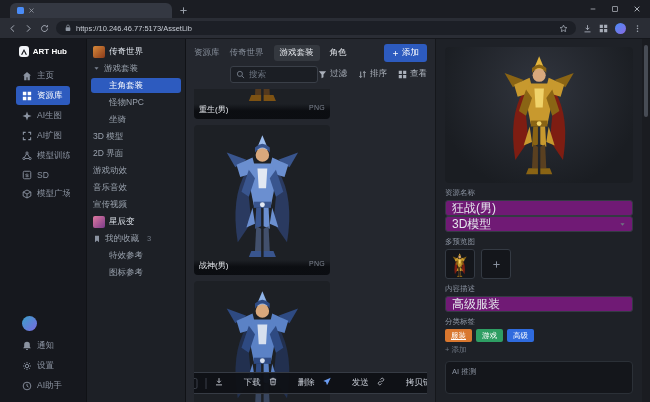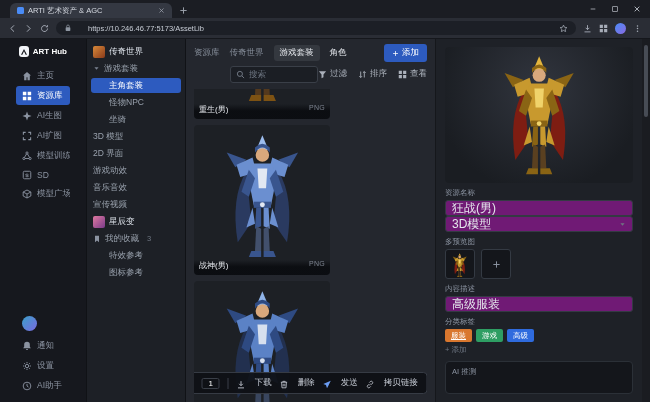--- a/index.html
+++ b/index.html
@@ -20,21 +20,21 @@
   .tab-title{font-size:7.5px;color:#d6dae2;white-space:nowrap;overflow:hidden;flex:1;}
   .tab-close{color:#9aa0aa;}
   .newtab{color:#9aa0aa;margin-left:7px;margin-bottom:3px;}
   .win-controls{position:absolute;right:2px;top:0;height:18px;display:flex;align-items:center;}
   .win-btn{width:22px;height:18px;display:flex;align-items:center;justify-content:center;color:#c2c7cf;}
 
   .addrbar{height:20px;background:#2a2d35;display:flex;align-items:center;padding:0 8px;gap:7px;flex:none;
            border-bottom:1px solid #15171c;}
   .nav-ico{color:#a7adb8;}
   .addr-pill{flex:1;height:14px;background:#1c1f26;border-radius:7px;display:flex;align-items:center;
-             padding:0 8px;gap:16px;min-width:0;}
+             padding:0 8px;gap:4px;min-width:0;}
   .addr-lock{color:#8d95a1;}
   .addr-url{font-size:7.5px;color:#c7ccd5;flex:1;white-space:nowrap;overflow:hidden;}
   .addr-star{color:#a7adb8;}
   .avatar-mini{width:11px;height:11px;border-radius:50%;background:linear-gradient(135deg,#4a8cf7,#8a6ae0);flex:none;}
 
   
   .app{flex:1;display:flex;min-height:0;}
 
   .rail{width:62px;background:#16181e;display:flex;flex-direction:column;padding:5px 12px 6px;flex:none;text-align:center;}
   .logo{display:flex;align-items:center;gap:4px;padding:2px 7px 8px;}
@@ -92,21 +92,21 @@
   .card-title{color:#e7eaef;}
   .card-badge{color:#7e8591;font-size:7px;letter-spacing:.3px;}
 
   .sel-bar{position:absolute;left:46%;bottom:8px;transform:translateX(-50%);background:rgba(15,17,22,.96);
            border:1px solid #363b44;border-radius:4px;display:flex;align-items:center;gap:8px;
            padding:4px 9px;font-size:8.5px;color:#c6cbd4;white-space:nowrap;}
   .sel-close{color:#aab0ba;}
   .sel-count{border:1px solid #3a3f48;border-radius:2px;min-width:10px;text-align:center;font-size:8px;
              padding:0 3px;color:#fff;}
   .sel-div{width:1px;height:11px;background:#3a3f48;}
-  .sel-btn{display:flex;align-items:flex-end;gap:9px;color:#c6cbd4;}
+  .sel-btn{display:flex;align-items:flex-start;gap:20px;color:#c6cbd4;}
   .send-ico{color:#6b9cf2;}
 
   
   .details{width:188px;background:#1e2127;border-left:1px solid #15171b;padding:8px 9px;display:flex;
            flex-direction:column;overflow:hidden;font-size:8.5px;flex:none;}
   .preview{height:132px;border-radius:4px;flex:none;display:flex;align-items:flex-end;justify-content:center;
            background:radial-gradient(ellipse at 50% 30%,#31353e,#1a1d22 78%);overflow:hidden;padding-bottom:4px;}
   .preview svg{height:124px;width:auto;}
   .f-label{color:#8b93a1;font-size:7.5px;margin:5px 0 2px;flex:none;}
   .f-value{background:#701a75;border:1px solid #343a43;border-radius:3px;height:14px;display:flex;
@@ -129,21 +129,20 @@
   .scroll-thumb{position:absolute;top:6px;left:2px;width:4px;height:72px;background:#474c55;border-radius:2px;}
 </style>
 </head>
 <body>
 
 <div class="window">
 
   <div class="titlebar">
     <div class="tab">
       <span class="favicon"></span>
-      <span class="tab-title">ARTI 艺术资产 &amp; AGC</span>
       <span class="ico i7 tab-close">
           <svg viewBox="0 0 12 12" fill="none" stroke="currentColor" stroke-width="1.3">
             <path d="m2.5 2.5 7 7m0-7-7 7"></path>
           </svg>
         </span>
     </div>
     <span class="ico i9 newtab">
         <svg viewBox="0 0 12 12" fill="none" stroke="currentColor" stroke-width="1.3">
           <path d="M6 1.8v8.4M1.8 6h8.4"></path>
         </svg>

